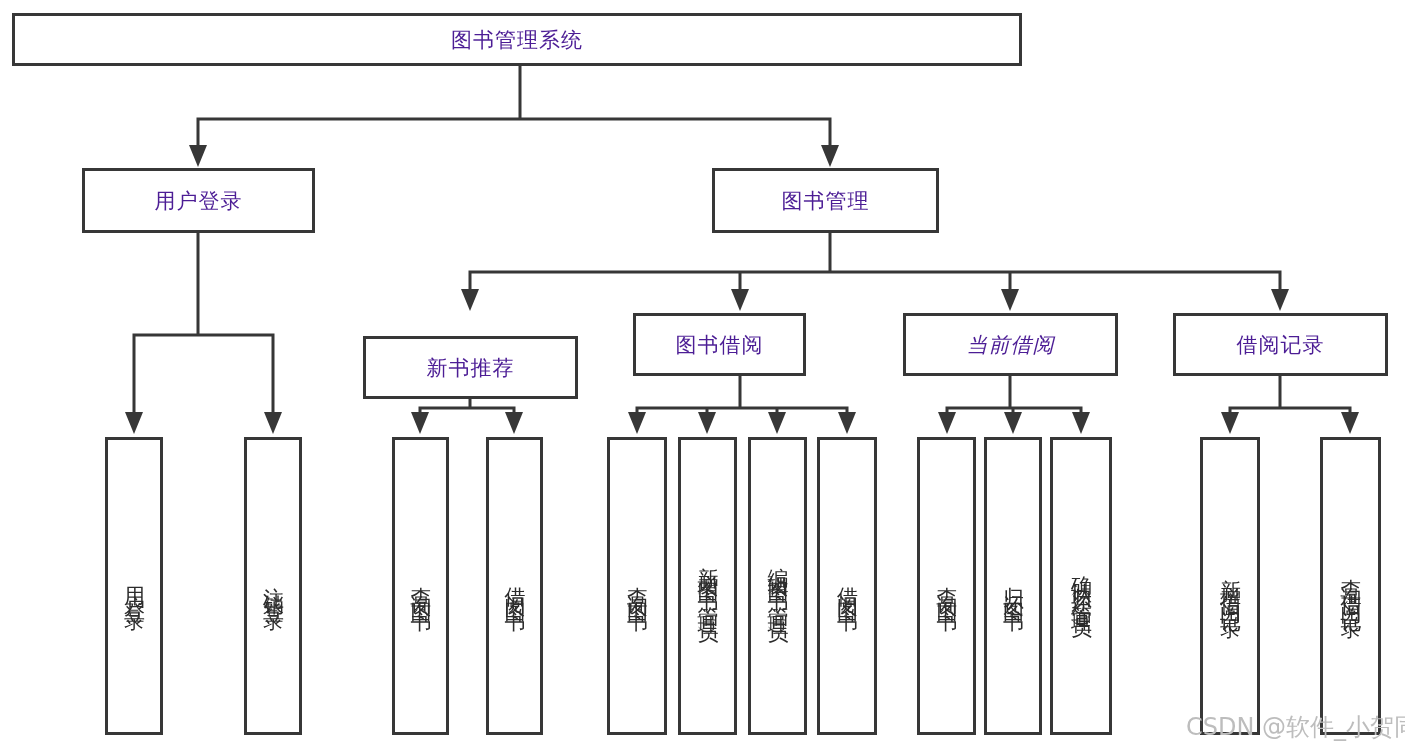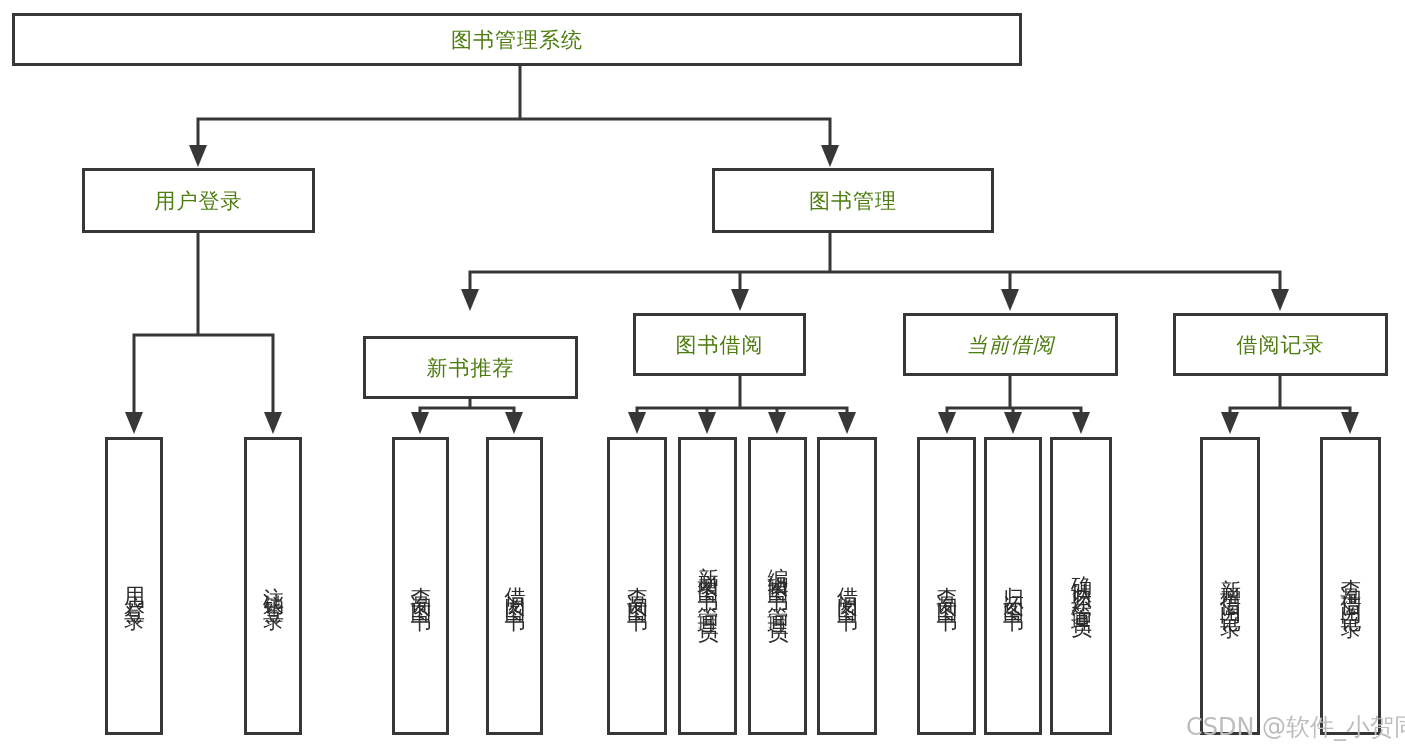--- a/index.html
+++ b/index.html
@@ -23,21 +23,21 @@
     background: #ffffff;
     display: flex;
     align-items: center;
     justify-content: center;
     color: #2b2b2b;
   }
   .hlabel {
     font-size: 21px;
     letter-spacing: 1px;
     white-space: nowrap;
-    color: #4d7c0f;
+    color: #4c1d95;
     text-align: center;
   }
   .vlabel {
     writing-mode: vertical-rl;
     text-orientation: mixed;
     font-size: 21px;
     letter-spacing: 8px;
     line-height: 1;
     color: #2b2b2b;
     white-space: nowrap;
@@ -107,21 +107,21 @@
     </g>
   </svg>
 
   <div class="box" style="left:12px; top:13px; width:1010px; height:53px;">
     <span class="hlabel">图书管理系统</span>
   </div>
 
   <div class="box" style="left:82px; top:168px; width:233px; height:65px;">
     <span class="hlabel">用户登录</span>
   </div>
-  <div class="box" style="left:712px; top:168px; width:282px; height:65px;">
+  <div class="box" style="left:712px; top:168px; width:227px; height:65px;">
     <span class="hlabel">图书管理</span>
   </div>
 
   <div class="box" style="left:363px; top:313px; width:215px; height:63px;margin-top:23px;">
     <span class="hlabel">新书推荐</span>
   </div>
   <div class="box" style="left:633px; top:313px; width:173px; height:63px;">
     <span class="hlabel">图书借阅</span>
   </div>
   <div class="box" style="left:903px; top:313px; width:215px; height:63px;font-style:italic;">

